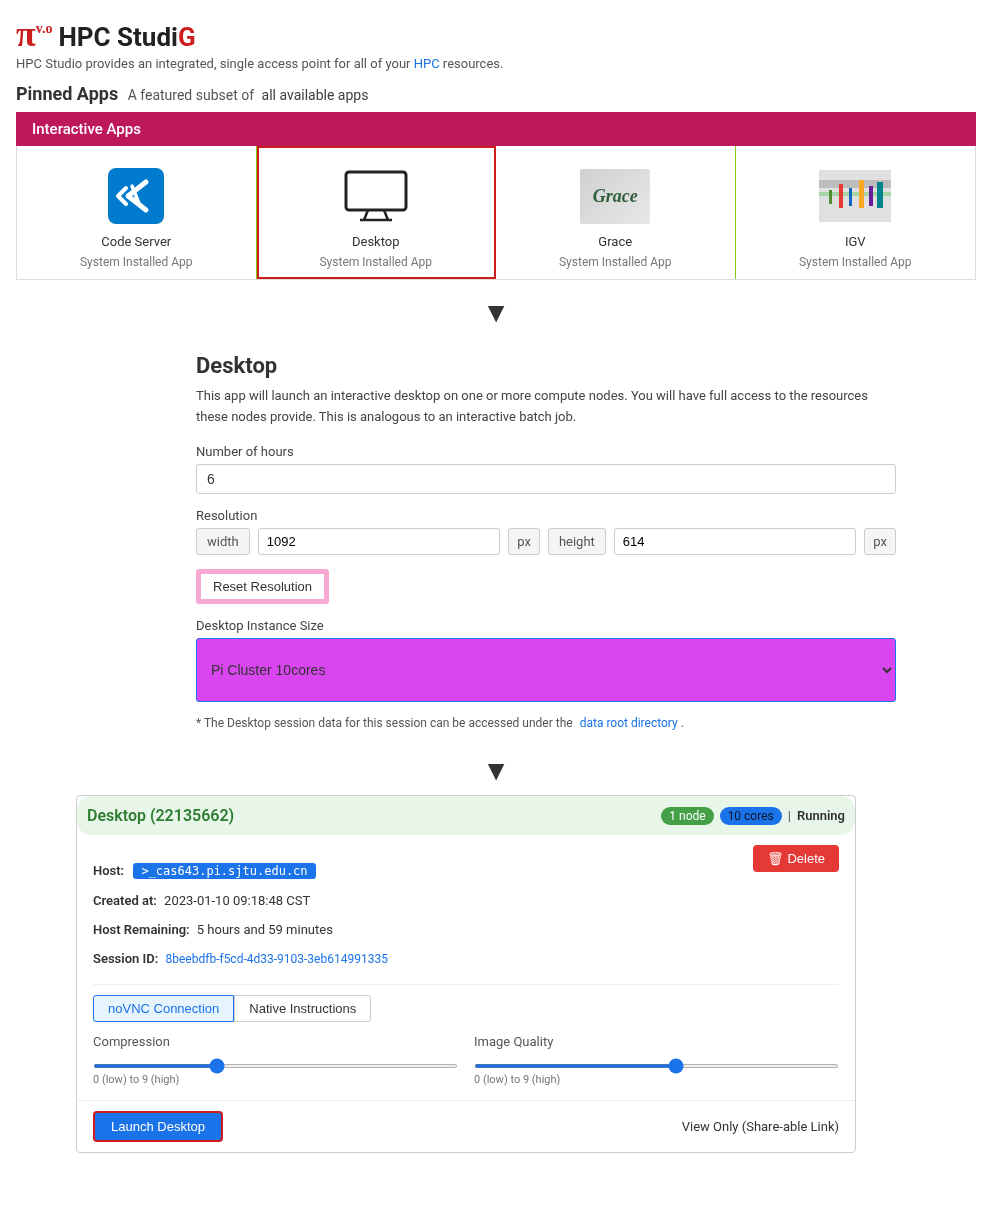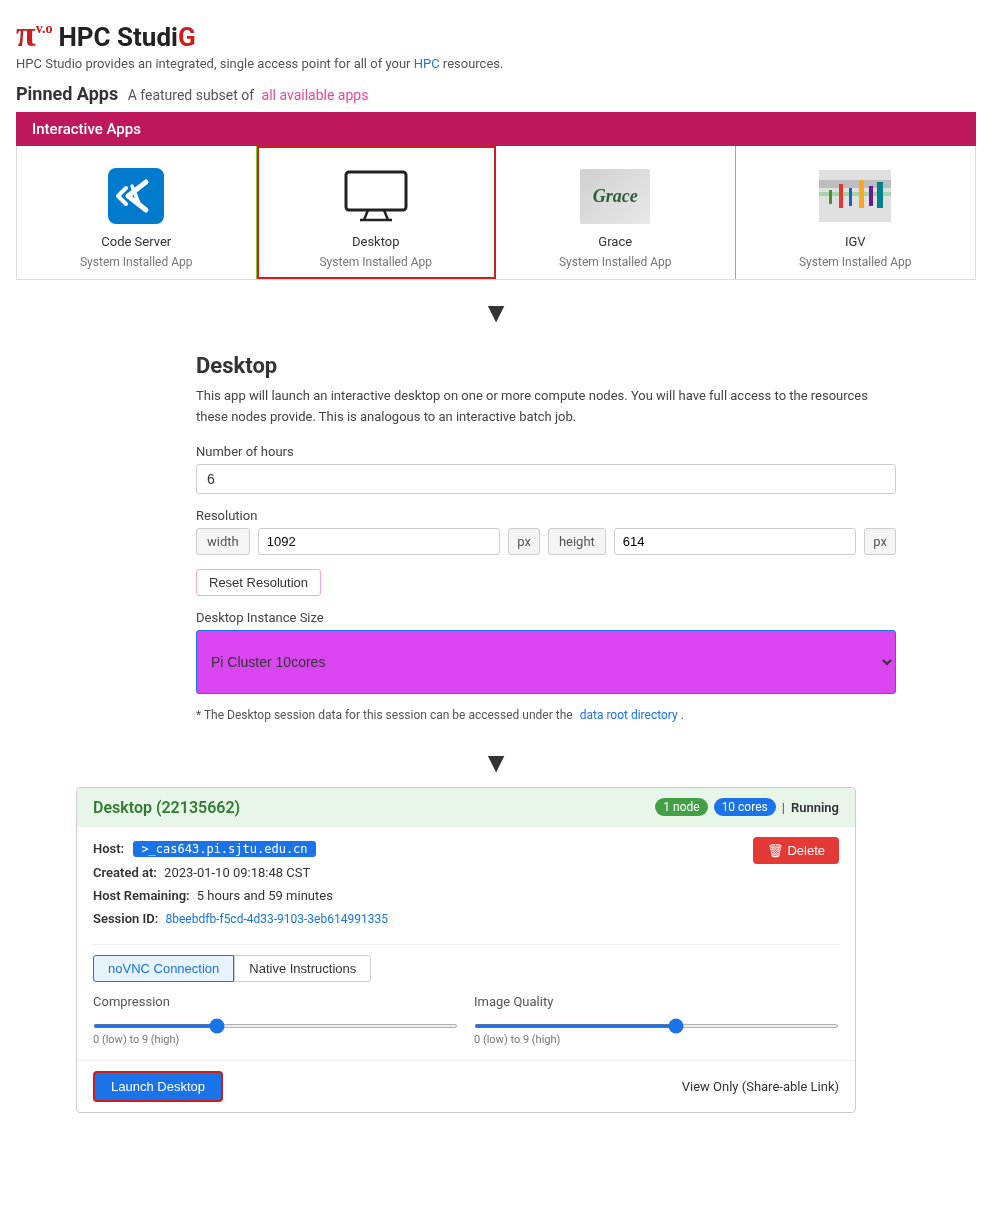--- a/index.html
+++ b/index.html
@@ -98,21 +98,21 @@
       background: #f5f5f5;
       border: 1px solid #ccc;
       padding: 5px 8px;
       border-radius: 3px;
       font-size: 13px;
       color: #555;
     }
 
     .btn-reset {
       background: #fff;
-      border: 1px solid #f9a8d4;
+      border: 5px solid #f9a8d4;
       padding: 5px 12px;
       border-radius: 3px;
       font-size: 13px;
       cursor: pointer;
       color: #333;
     }
 
     .form-select {
       width: 100%;
       border: 1px solid #1a73e8;
@@ -152,45 +152,46 @@
     
     .session-card {
       border: 1px solid #ccc;
       border-radius: 4px;
       margin-top: 8px;
       overflow: hidden;
       max-width: 760px;
     }
     .session-header {
       background: #e8f5e9;
-      padding: 10px 16px;
+      padding: 10px 10px;
       display: flex;
-      align-items: center;
+      align-items: flex-end;
       justify-content: space-between;
+      border-radius: 14px;
     }
     .session-title { font-size: 16px; font-weight: 600; color: #2e7d32; }
     .session-badges { display: flex; align-items: center; gap: 6px; }
     .badge-node {
       background: #43a047;
       color: white;
       padding: 2px 8px;
       border-radius: 10px;
       font-size: 12px;
     }
     .badge-cores {
       background: #1a73e8;
-      color: #ffffff;
+      color: #0f172a;
       padding: 2px 8px;
       border-radius: 10px;
       font-size: 12px;
     }
     .badge-running { font-size: 13px; font-weight: 600; color: #333; }
 
     .session-body { padding: 14px 16px; }
-    .session-row { margin-bottom: 8px; font-size: 13px; }
+    .session-row { margin-bottom: 8px; font-size: 13px; margin-top: 14px; }
     .session-row strong { font-weight: 600; }
     .host-badge {
       display: inline-block;
       background: #1a73e8;
       color: white;
       padding: 1px 8px;
       border-radius: 3px;
       font-size: 12px;
       font-family: monospace;
     }
@@ -281,21 +282,21 @@
   </div>
 </div>
 
 <p class="tagline">
   HPC Studio provides an integrated, single access point for all of your <a>HPC</a> resources.
 </p>
 
 <div style="margin-bottom:8px;">
   <span style="font-size:18px;font-weight:bold;">Pinned Apps</span>
   <span style="font-size:14px;color:#555;margin-left:6px;">A featured subset of</span>
-  <a style="color:#ec4899;text-decoration:none;font-size:14px;margin-left:4px;">all available apps</a>
+  <a style="color:#404040;text-decoration:none;font-size:14px;margin-left:4px;">all available apps</a>
 </div>
 
 <div class="interactive-bar">
   <span>Interactive Apps</span>
 </div>
 
 <div class="apps-grid">
 
   <div class="app-card">
     <div class="app-icon">

